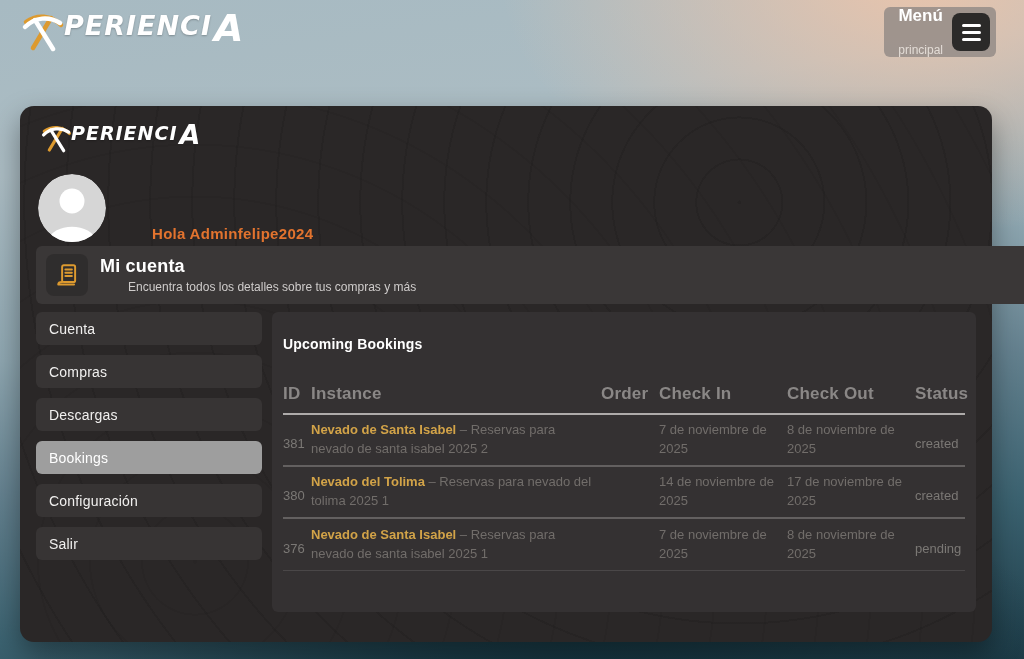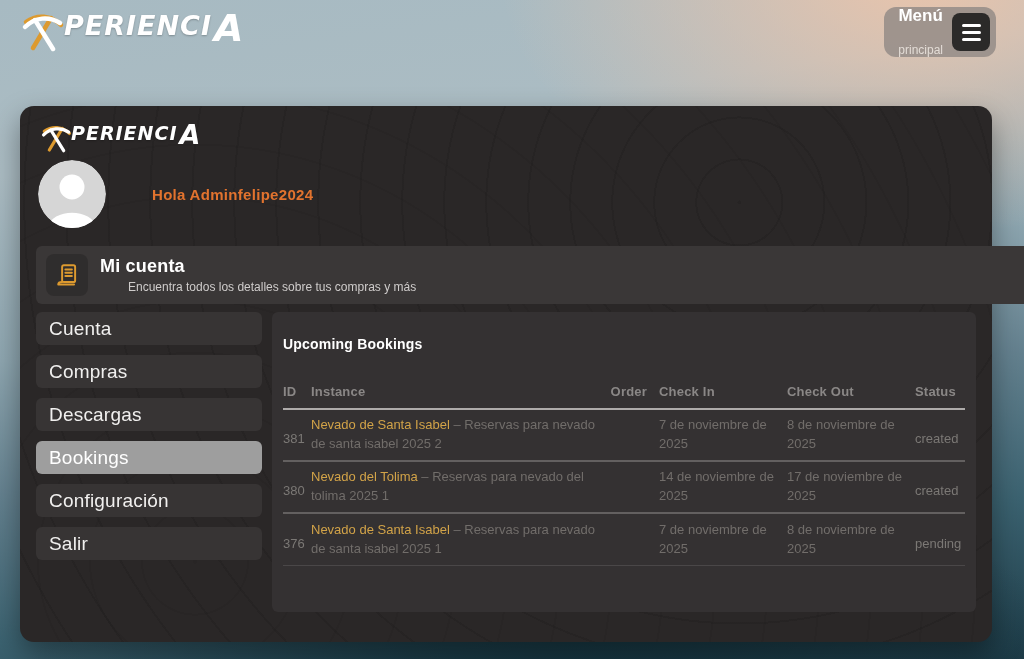--- a/index.html
+++ b/index.html
@@ -27,21 +27,21 @@
     text-shadow:0 1px 2px rgba(0,0,0,.25);
   }
   .brand-top .brand-text { font-size:27px; }
   .brand-top .brand-last { font-size:38px; }
   .brand-last { font-family:"DejaVu Sans",sans-serif; font-weight:bold; font-style:italic; color:#fff; line-height:.85; }
   .pickaxes { margin-right:-4px; }
 
   .menu-btn {
     position:absolute; right:28px; top:7px; height:50px;
     display:flex; align-items:center; gap:9px; padding:6px 6px 6px 14px;
-    background:rgba(148,140,135,.85); border:none; border-radius:12px; cursor:pointer;
+    background:rgba(148,140,135,.85); border:none; border-radius:6px; cursor:pointer;
   }
   .menu-txt { display:flex; flex-direction:column; align-items:center; line-height:1.1; }
   .menu-title { font-size:17px; font-weight:bold; color:#fff; }
   .menu-sub { font-size:12px; color:#e3dcd6;margin-top:19px; }
   .burger { width:38px; height:38px; background:#2b2a29; border-radius:8px;
     display:flex; flex-direction:column; justify-content:center; align-items:center; gap:4px; }
   .burger span { display:block; width:19px; height:3px; background:#fff; border-radius:2px; }
 
   
   .card {
@@ -50,68 +50,68 @@
     background-image:
       repeating-radial-gradient(circle at 74% 18%, rgba(0,0,0,.09) 0 2px, transparent 2px 42px),
       repeating-radial-gradient(circle at 18% 85%, rgba(0,0,0,.06) 0 2px, transparent 2px 52px);
     border-radius:14px; box-shadow:0 12px 28px rgba(0,0,0,.38);
   }
 
   .brand-card { position:absolute; left:20px; top:18px; }
   .brand-card .brand-text { font-size:19px; }
   .brand-card .brand-last { font-size:27px; }
 
-  .userline { position:absolute; left:18px; top:54px; display:flex; align-items:center; }
+  .userline { position:absolute; left:18px; top:68px; display:flex; align-items:flex-end; }
   .avatar { width:68px; height:68px; border-radius:50%; overflow:hidden; flex:0 0 auto; }
   .greeting { margin-left:46px; font-size:15px; font-weight:bold; letter-spacing:.3px; color:var(--accent-orange); }
 
   
   .banner {
     position:absolute; left:16px; top:140px; width:1012px; height:58px;
     background:var(--banner-bg); border-radius:6px;
     display:flex; align-items:center; padding:0 10px; gap:12px;
   }
   .banner-ico { width:42px; height:42px; background:rgba(0,0,0,.18); border-radius:8px;
     display:flex; align-items:center; justify-content:center; }
   .banner-title { font-size:18px; font-weight:bold; color:#fff; letter-spacing:.2px; }
   .banner-sub { font-size:12px; color:#cfcccb; margin-top:3px;margin-left:28px; }
 
   
   .sidebar { position:absolute; left:16px; top:206px; width:226px;
     display:flex; flex-direction:column; gap:10px; }
   .sitem {
     height:33px; background:var(--item-bg); border-radius:6px;
     display:flex; align-items:center; padding:0 13px; cursor:pointer;
-    font-size:19px; color:#f1f0ef; letter-spacing:.2px;
+    font-size:14px; color:#f1f0ef; letter-spacing:.2px;
   }
   .sitem.active { background:var(--item-active-bg); color:#fff; }
 
   
   .panel {
     position:absolute; left:252px; top:206px; width:704px; height:300px;
     background:var(--panel-bg); border-radius:6px; padding:24px 11px 0 11px;
   }
   .panel-title { font-size:14px; font-weight:bold; color:#fff; letter-spacing:.2px; }
 
   .tbl { margin-top:32px; }
   .trow {
     display:grid;
     grid-template-columns:28px 290px 58px 128px 128px 1fr;
     align-items:center;
   }
   .thead { padding-bottom:9px; border-bottom:2px solid rgba(196,193,191,.85); }
-  .thead .cell { font-size:13px; font-weight:bold; color:var(--muted-text); letter-spacing:.2px; }
+  .thead .cell { font-size:17px; font-weight:bold; color:var(--muted-text); letter-spacing:.2px; }
   .cell-order { text-align:right; padding-right:12px; }
   .cell-ci, .cell-co { padding-right:10px; }
 
   .brow { min-height:52px; padding:6px 0; border-bottom:2px solid rgba(164,161,159,.42); }
   .brow:last-child { border-bottom:1px solid rgba(164,161,159,.2); }
   .brow .cell { font-size:13px; line-height:1.45; color:var(--dim-text); }
   .cell-id, .cell-status { color:var(--row-text) !important;margin-top:9px; }
-  .ilink { color:var(--gold-link); font-weight:normal; text-decoration:none; cursor:pointer; }
+  .ilink { color:var(--gold-link); font-weight:bold; text-decoration:none; cursor:pointer; }
   .idesc { color:var(--dim-text); }
 </style>
 </head>
 <body>
 
 <div class="stage">
   <div class="bg"></div>
 
   <div class="topbar">
     <div class="brand brand-top">

